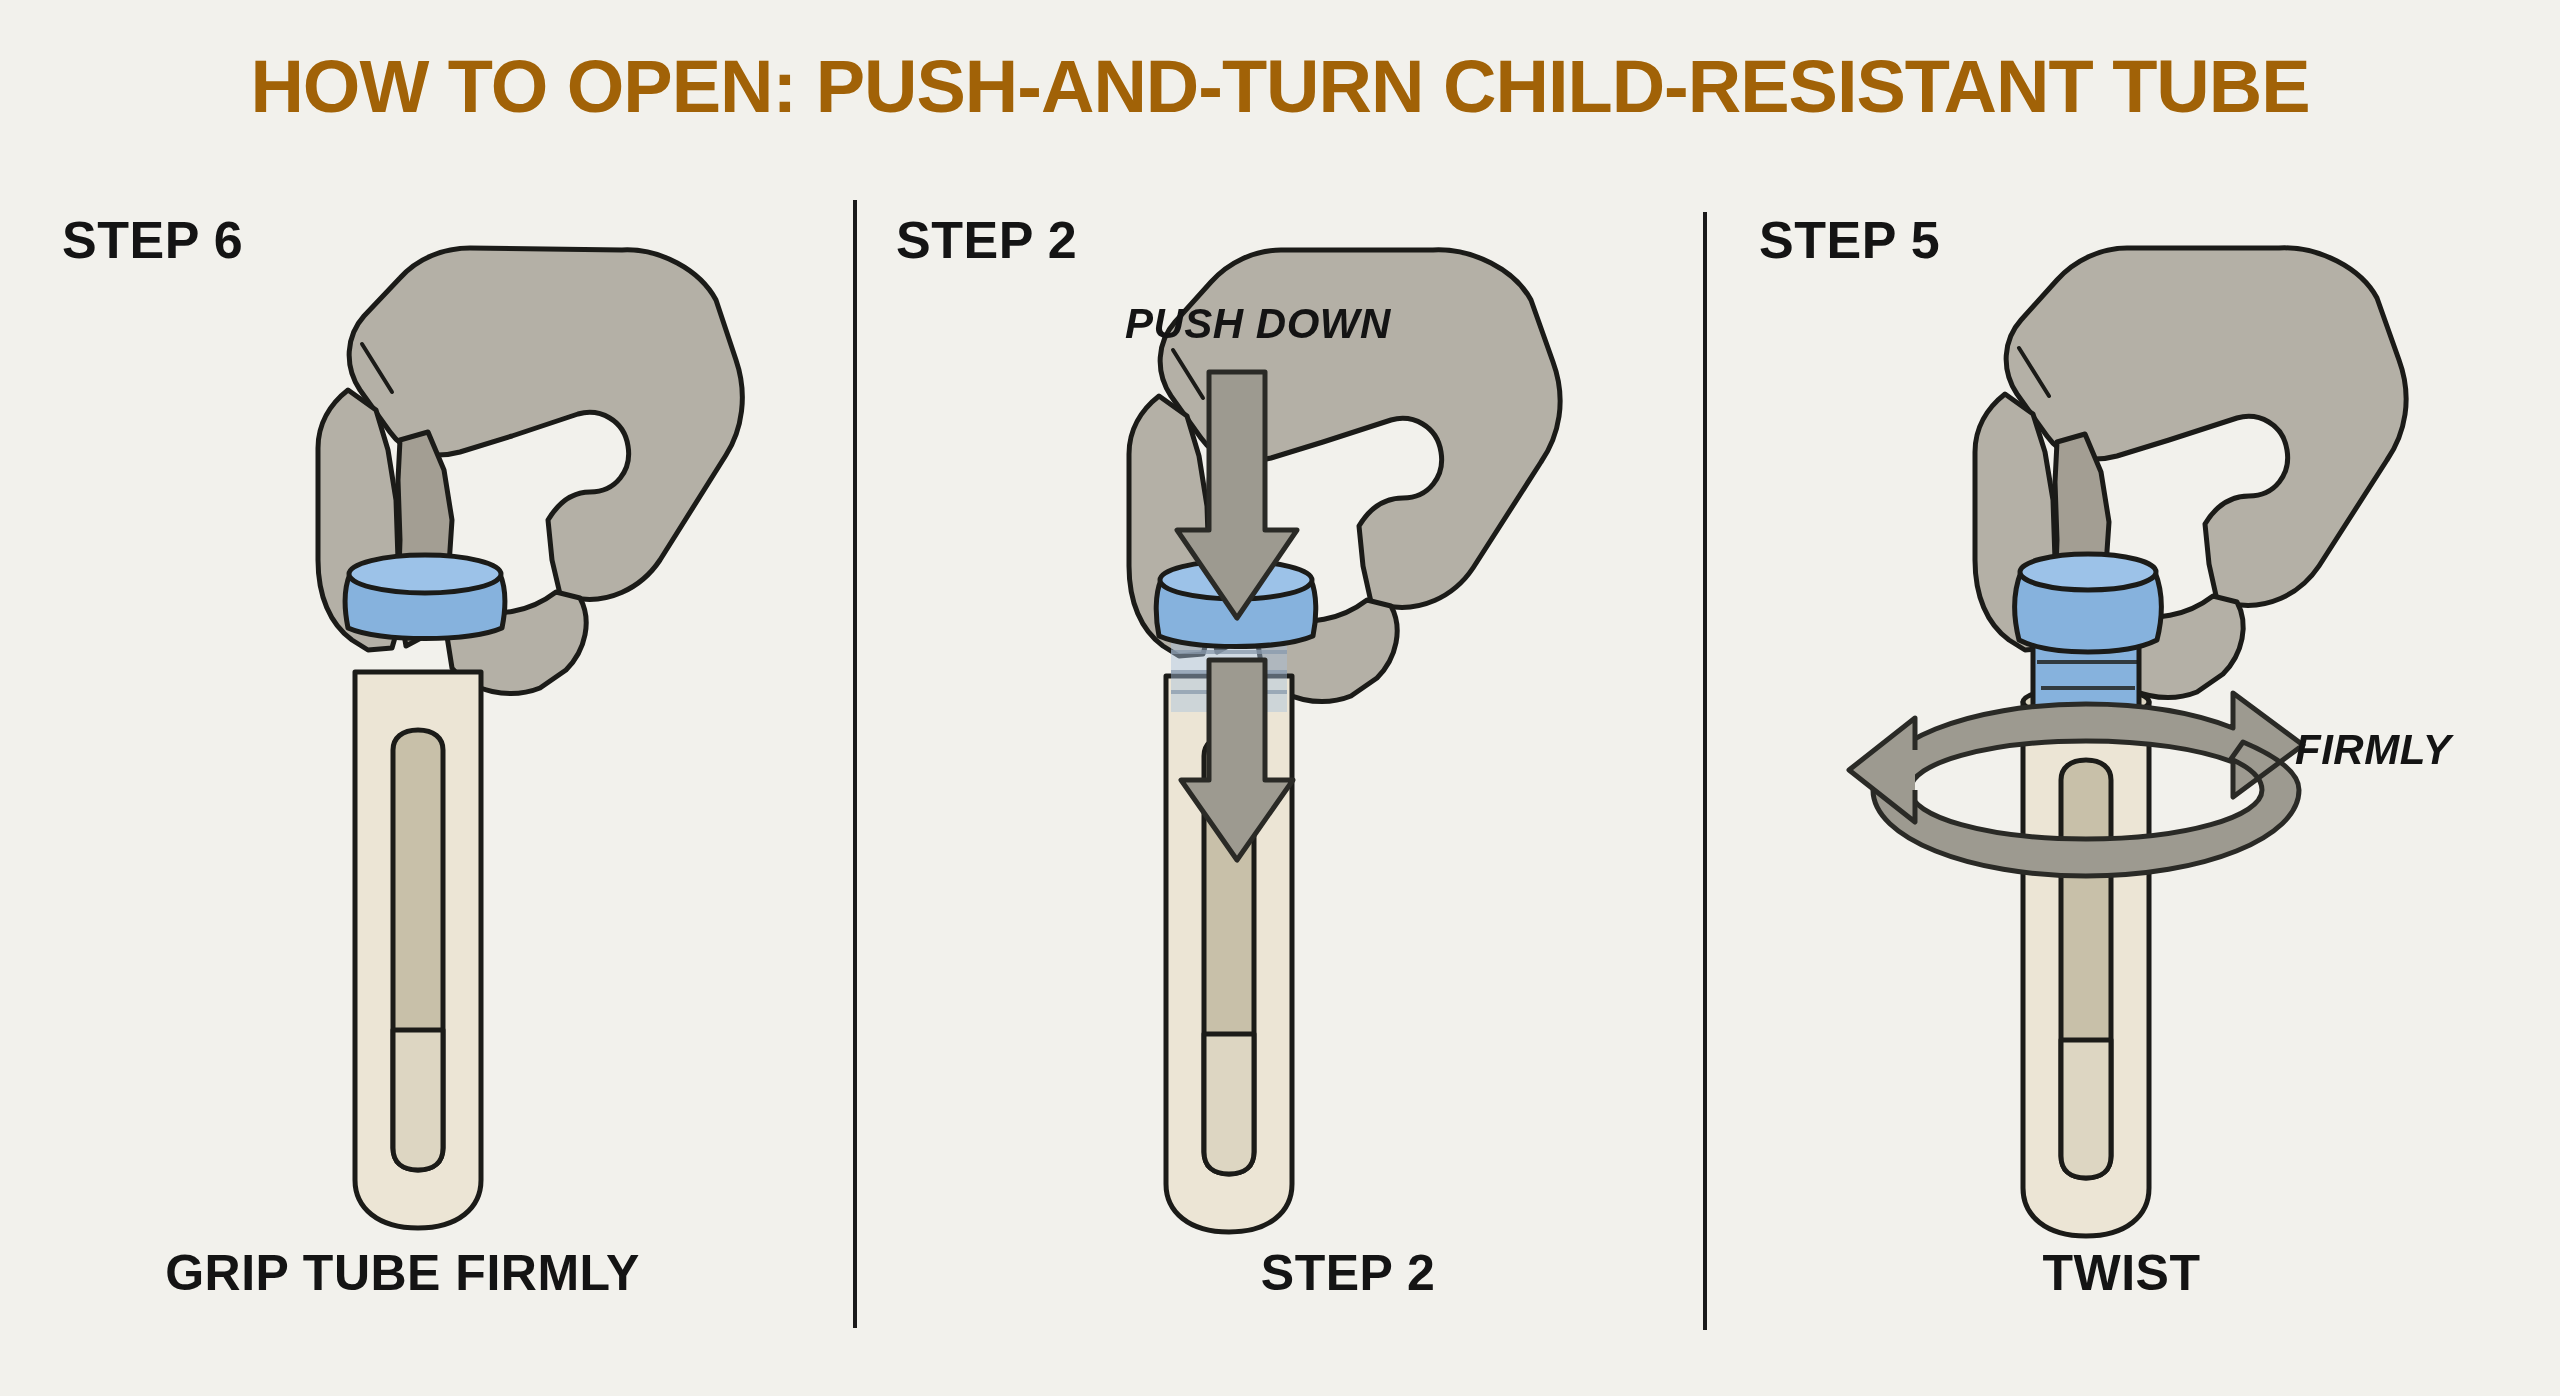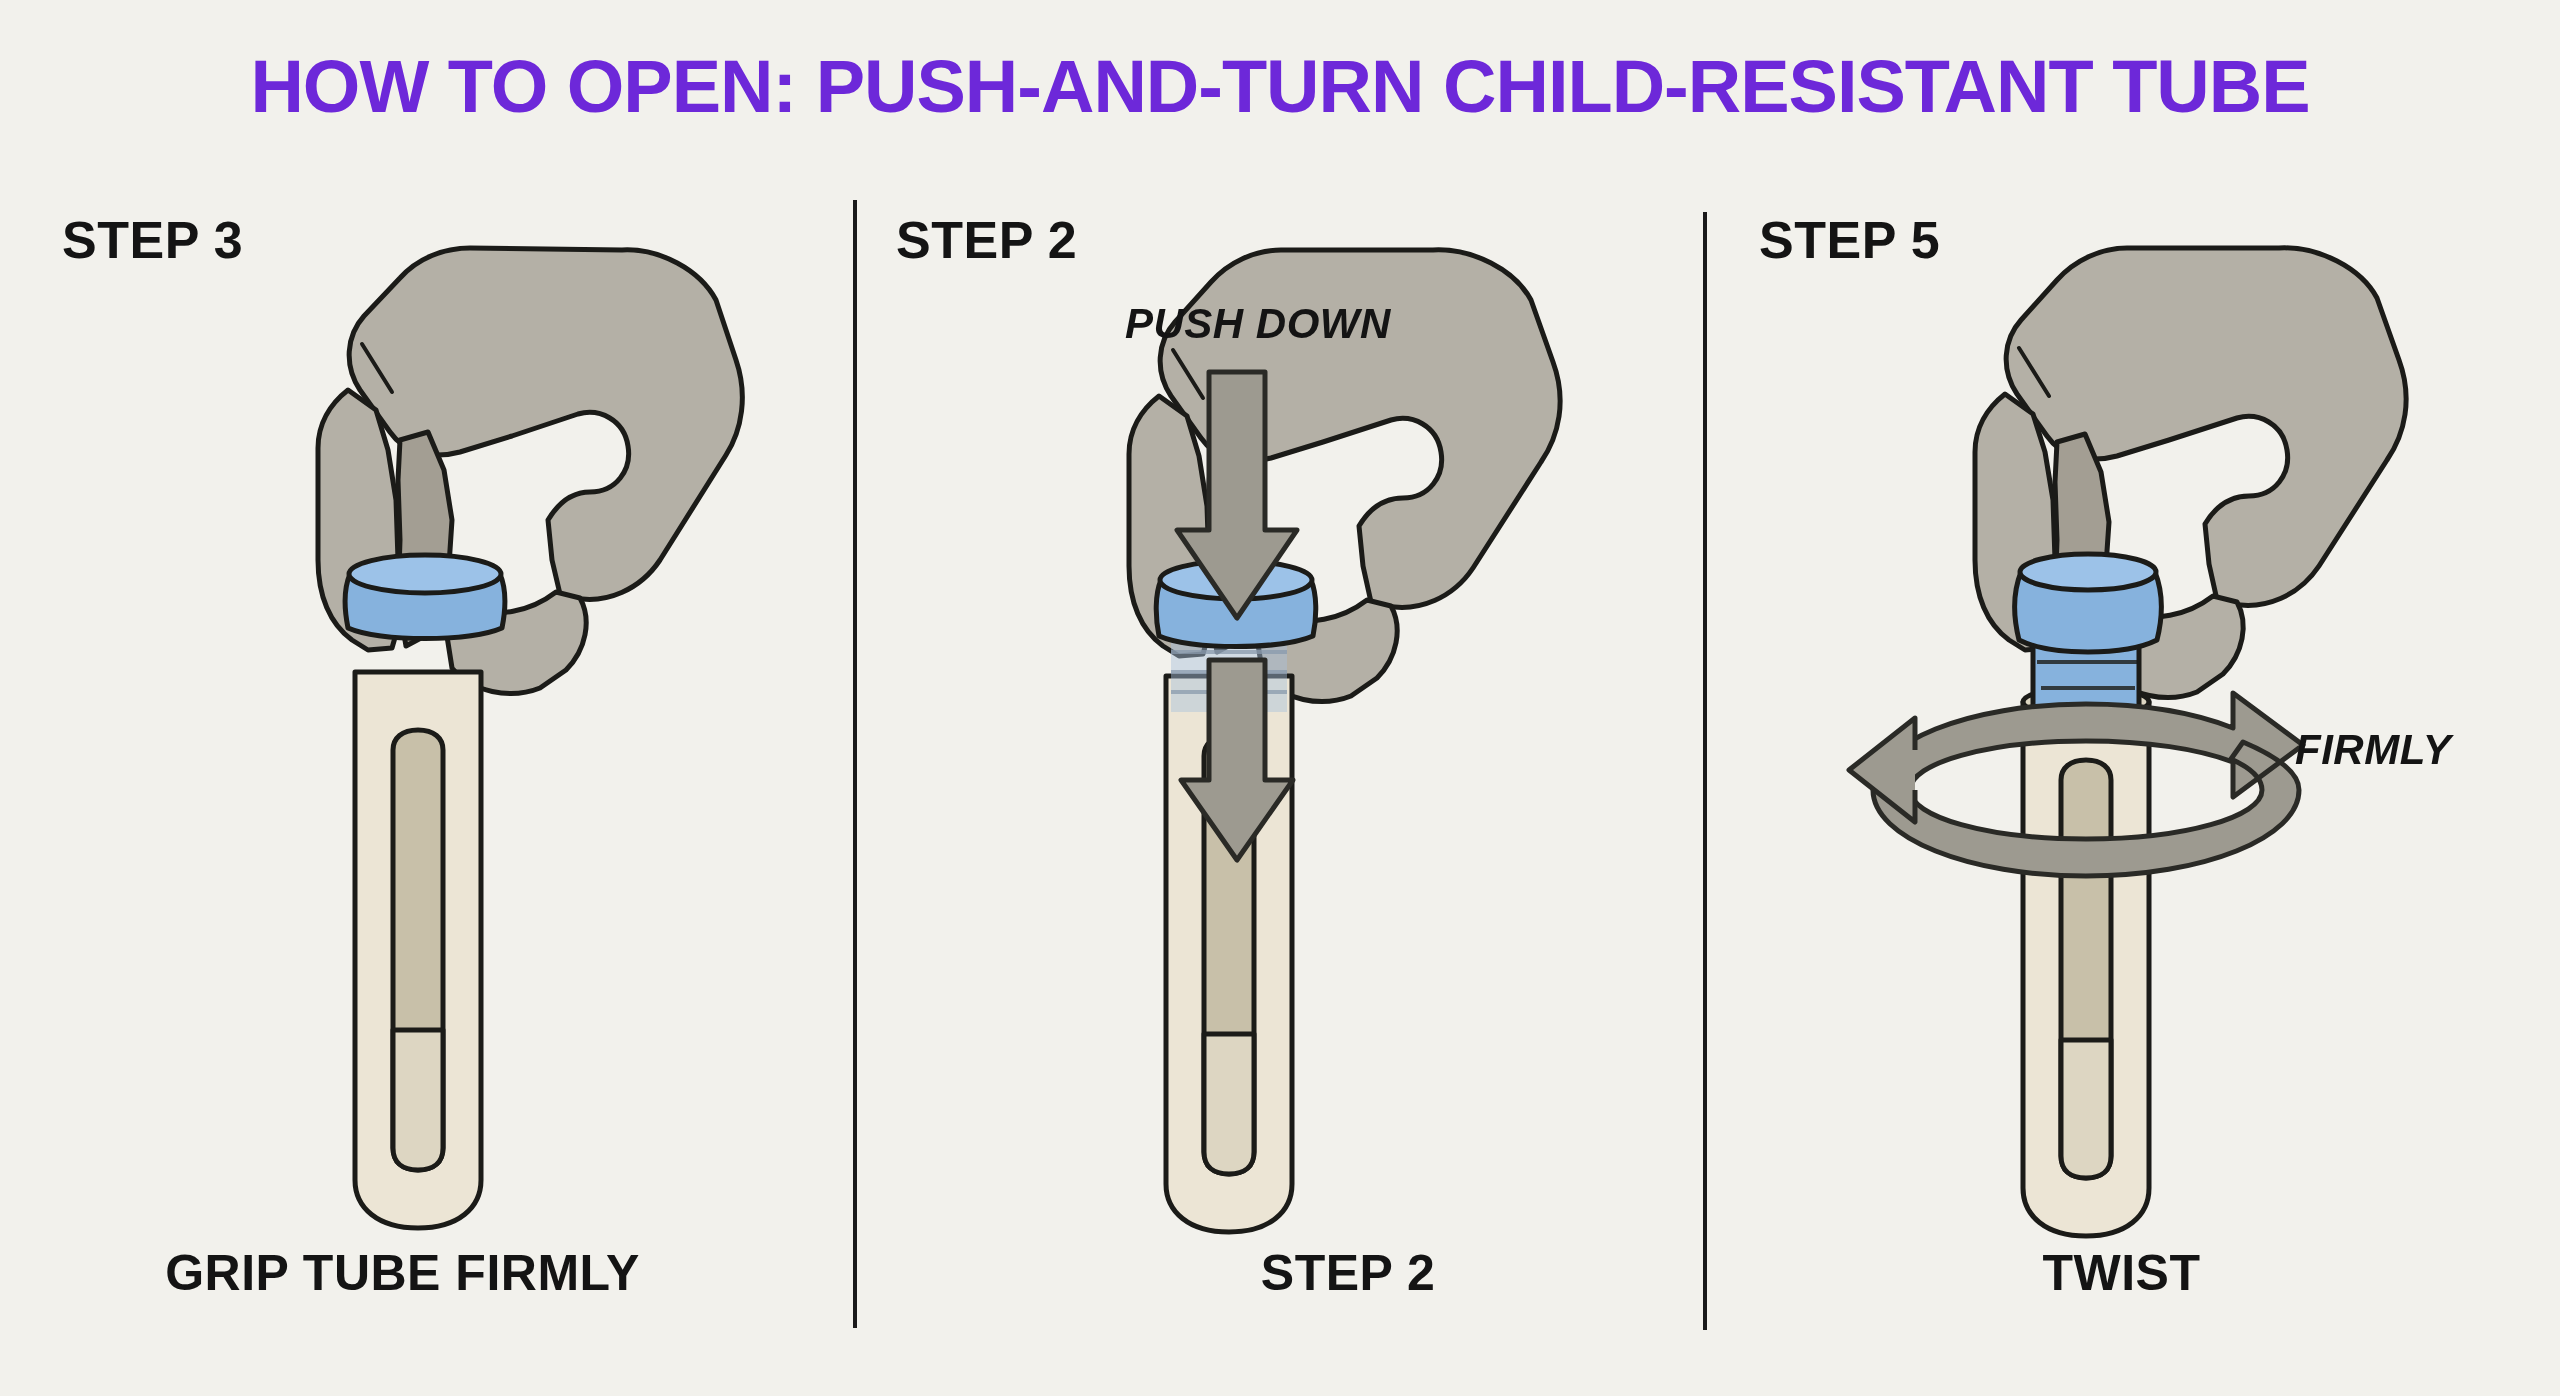--- a/index.html
+++ b/index.html
@@ -16,21 +16,21 @@
     width:2560px;height:1396px;
   }
 
   .title{
     position:absolute;
     top:44px;left:0;width:2560px;
     text-align:center;
     font-size:74px;
     font-weight:bold;
     letter-spacing:-1px;
-    color:#6d28d9;
+    color:#a16207;
     white-space:nowrap;
   }
 
   .divider{
     position:absolute;
     width:4px;
     background:#1a1a1a;
   }
   .divider.d1{left:853px;top:200px;height:1128px;}
   .divider.d2{left:1703px;top:212px;height:1118px;}
@@ -84,21 +84,21 @@
 <body>
 
 <div class="diagram">
 
   <div class="title">HOW TO OPEN: PUSH-AND-TURN CHILD-RESISTANT TUBE</div>
 
   <div class="divider d1"></div>
   <div class="divider d2"></div>
 
   <div class="panel p1">
-    <div class="step-label">STEP 3</div>
+    <div class="step-label">STEP 6</div>
 
     <svg class="art" width="853" height="1396" viewBox="0 0 853 1396">
       <g>
 
         <path d="M 622 250
              C 660 248, 700 270, 716 300
              L 736 360
              C 748 395, 742 430, 726 455
              L 660 560
              C 640 590, 606 604, 575 598

